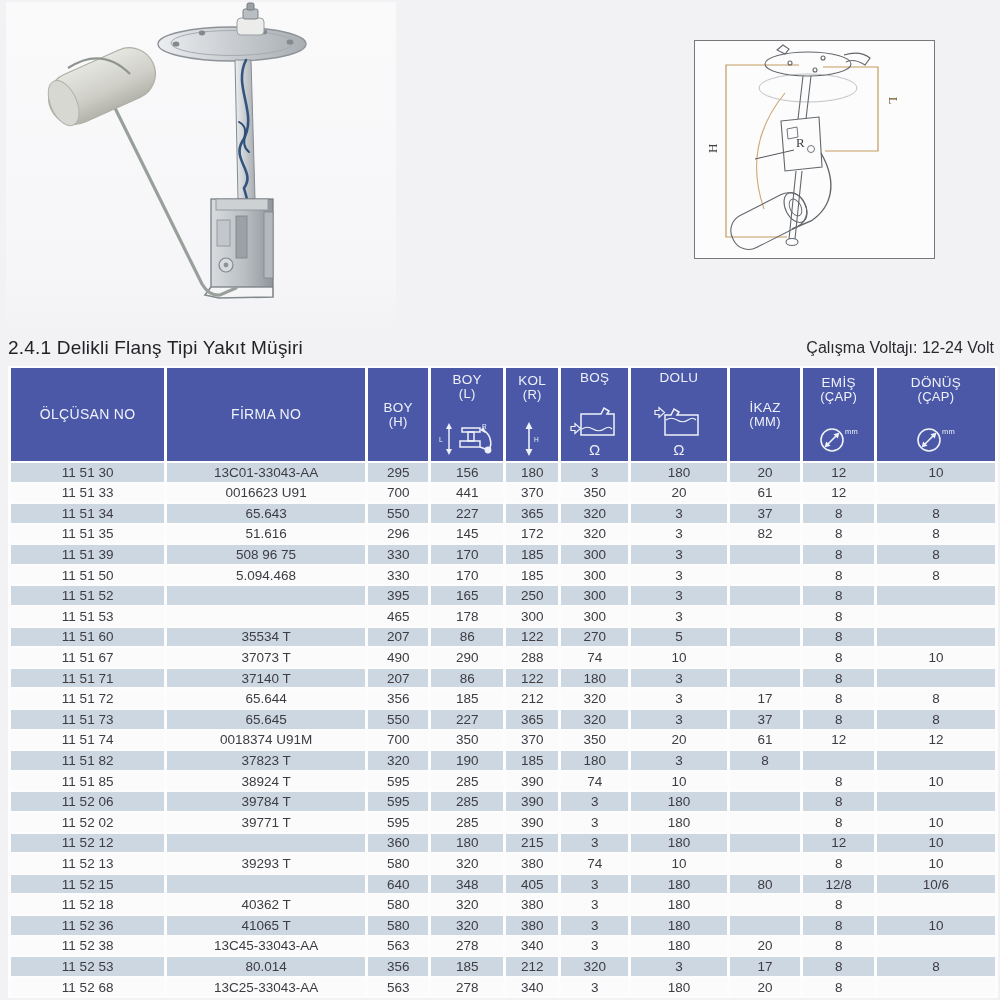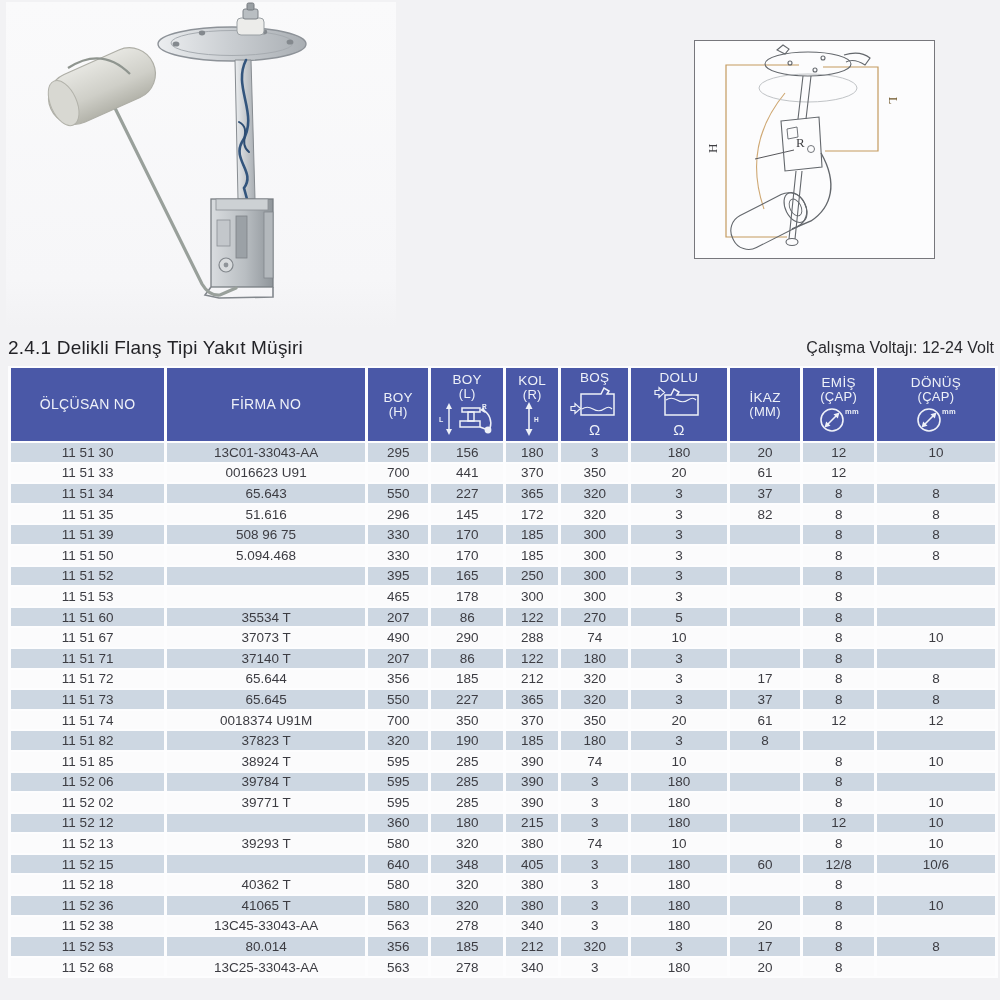--- a/index.html
+++ b/index.html
@@ -32,21 +32,21 @@
   }
   th.hcell {
     background:#4a58a7; color:#eef1f8; font-weight:400;
     height:73px; vertical-align:middle; text-align:center;
     padding:2px 1px; line-height:1.12; letter-spacing:0.3px;
   }
   th .h-label { font-size:13.5px; }
   th .h-label.big { font-size:14px; }
   th .h-sub { font-size:13px; }
   th .h-unit { font-size:15px; margin-top:1px; }
-  th .h-icon { display:block; margin:0 auto 0; line-height:0;font-weight:bold; }
+  th .h-icon { display:block; margin:20px auto 0; line-height:0; }
   td.cell {
     height:18.6px; text-align:center; vertical-align:middle;
     font-size:13.5px; color:#3c3c42; padding:0 2px;
     background:#fbfbfc; white-space:nowrap; overflow:hidden;
   }
   tr.stripe td.cell { background:#cdd7e2; }
   svg text { font-family:"Liberation Sans", sans-serif; }
   .serif-label { font-family:"Liberation Serif", serif; }
 </style>
 </head>
@@ -504,21 +504,21 @@
         <td class="cell">10</td>
       </tr>
       <tr class="stripe">
         <td class="cell">11 52 15</td>
         <td class="cell"></td>
         <td class="cell">640</td>
         <td class="cell">348</td>
         <td class="cell">405</td>
         <td class="cell">3</td>
         <td class="cell">180</td>
-        <td class="cell">60</td>
+        <td class="cell">80</td>
         <td class="cell">12/8</td>
         <td class="cell">10/6</td>
       </tr>
       <tr>
         <td class="cell">11 52 18</td>
         <td class="cell">40362 T</td>
         <td class="cell">580</td>
         <td class="cell">320</td>
         <td class="cell">380</td>
         <td class="cell">3</td>

